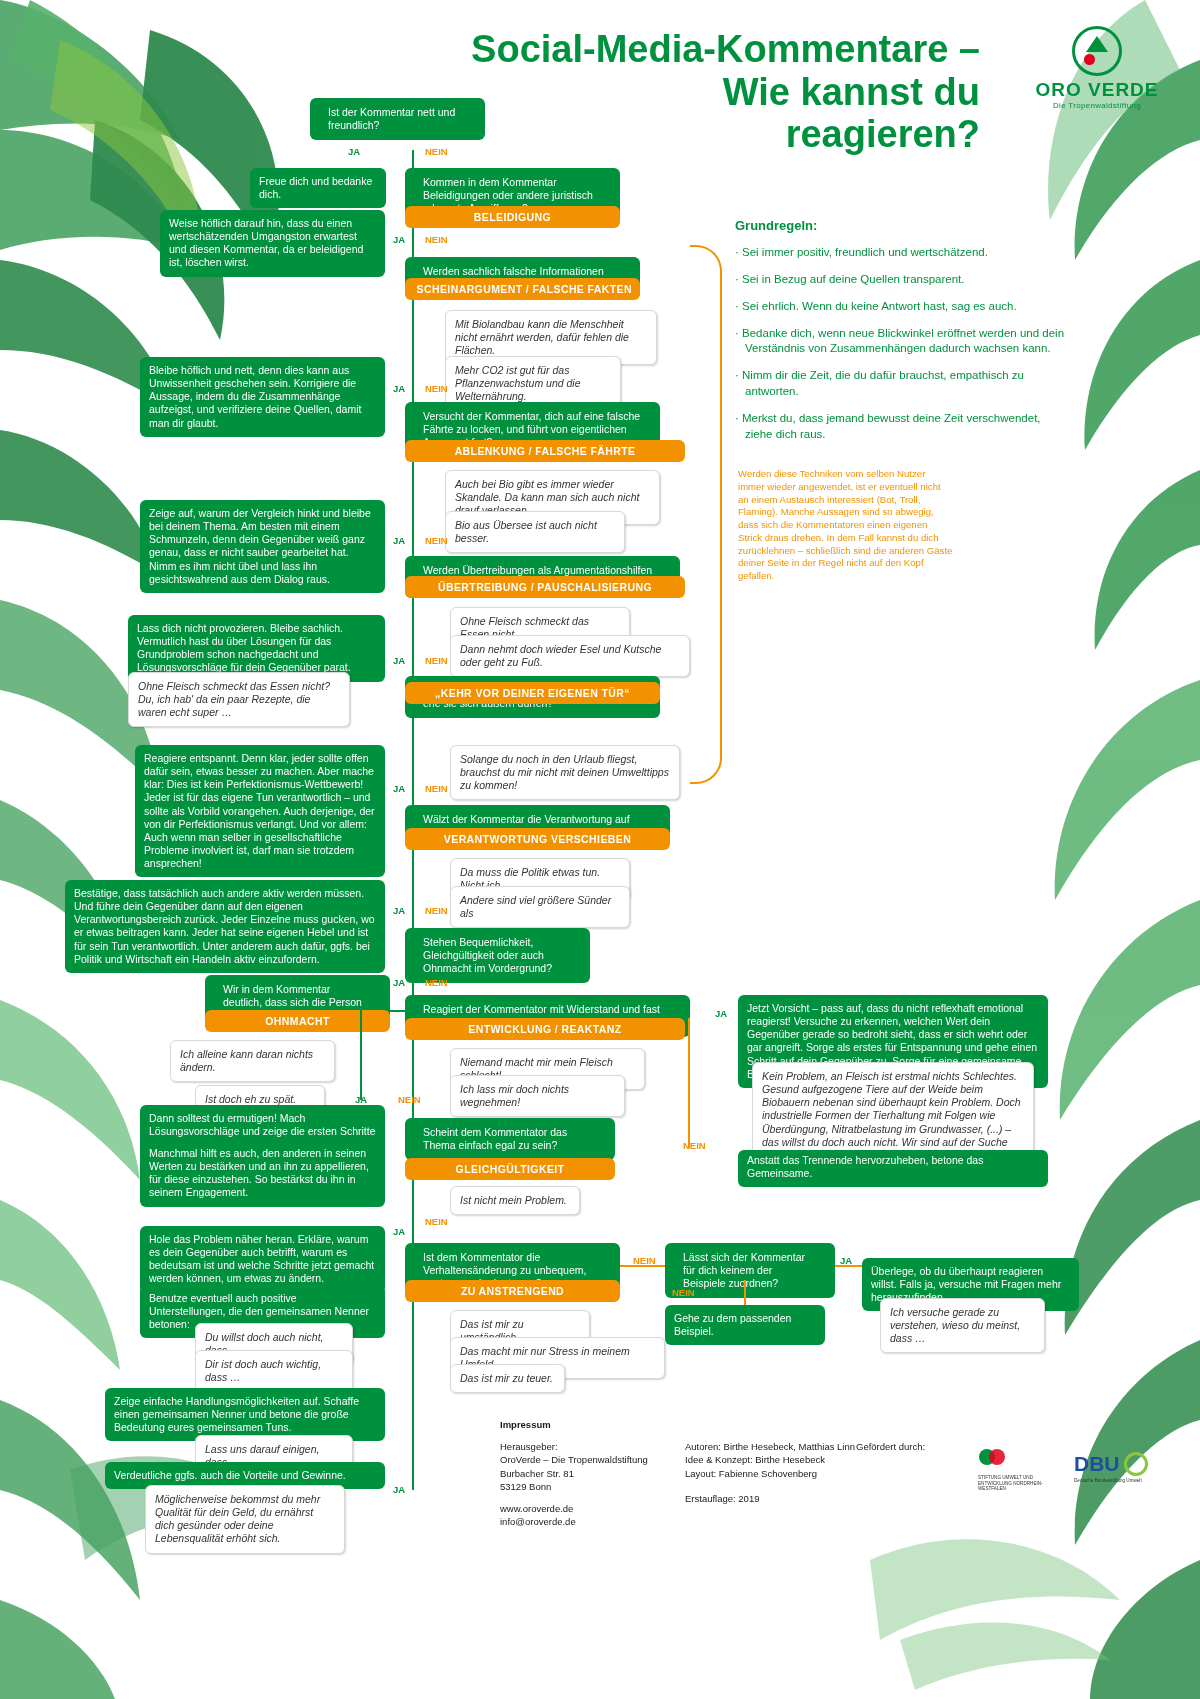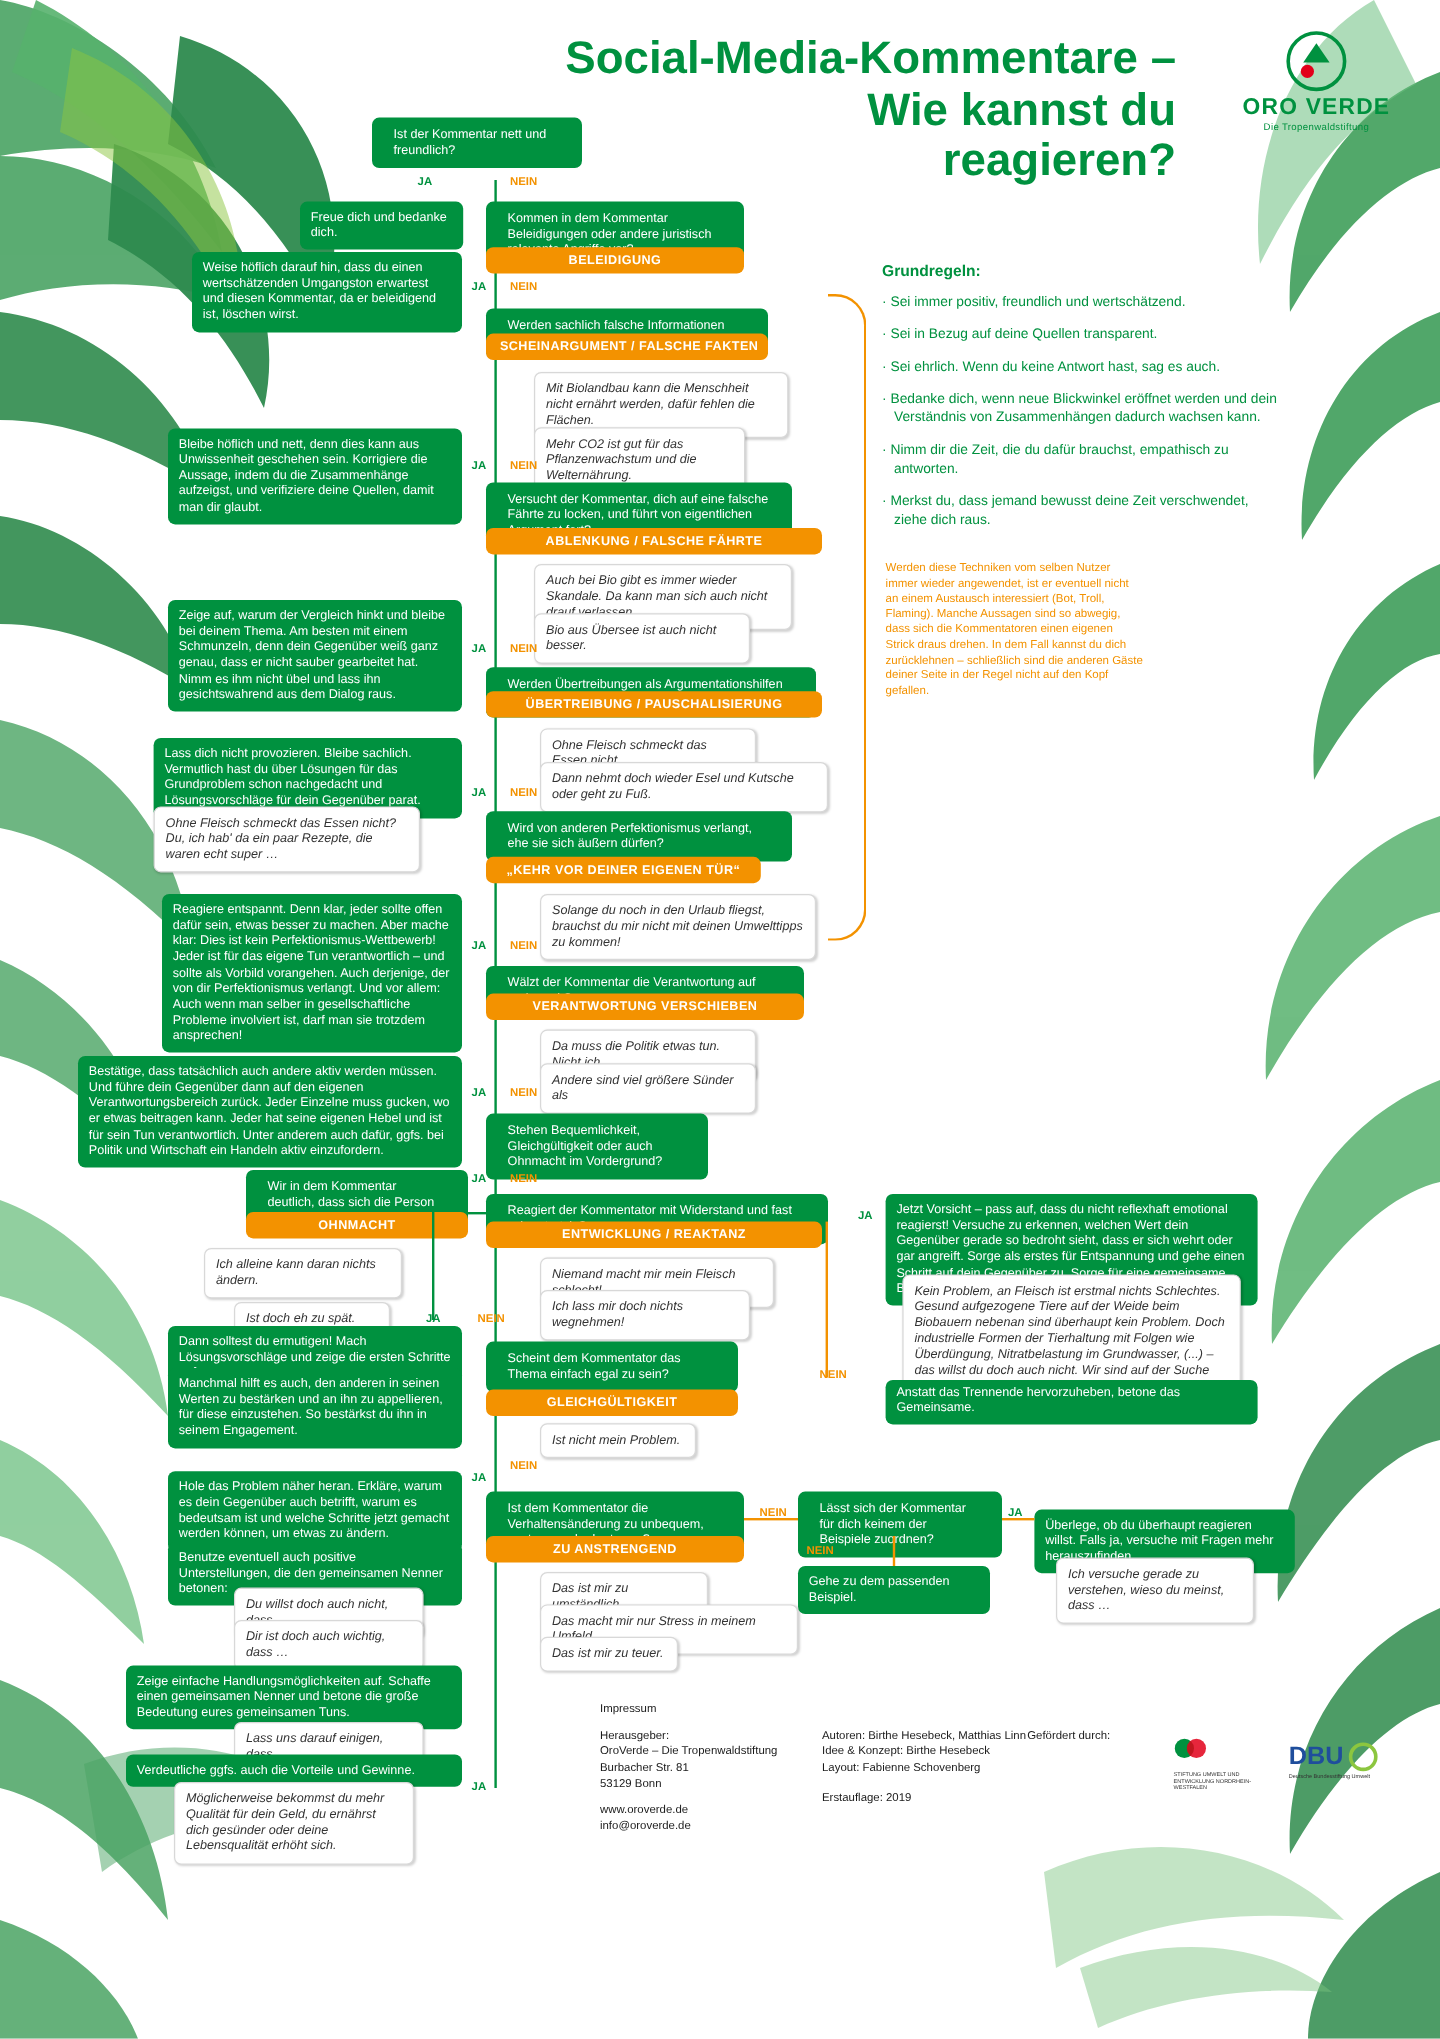--- a/index.html
+++ b/index.html
@@ -39,21 +39,21 @@
   
   #rules{position:absolute;left:735px;top:218px;width:330px;z-index:4;color:#00913f;}
   #rules h3{font-size:13px;margin:0 0 12px 0;}
   #rules ul{list-style:none;margin:0;padding:0;}
   #rules li{font-size:11.5px;line-height:1.38;margin-bottom:11px;padding-left:10px;text-indent:-10px;}
   #techbox{position:absolute;left:738px;top:468px;width:215px;color:#f39200;font-size:9.6px;line-height:1.33;z-index:4;}
   
   .brace{position:absolute;border:2px solid #f39200;border-left:none;border-radius:0 26px 26px 0;z-index:3;}
   
   #impressum{position:absolute;left:500px;top:1418px;width:600px;font-size:9.5px;color:#1a1a1a;line-height:1.4;z-index:4;}
-  #impressum .hd{font-weight:normal;margin-bottom:8px;}
+  #impressum .hd{font-weight:bold;margin-bottom:8px;}
   .imp-col{position:absolute;}
   .dbu{position:absolute;right:40px;top:1443px;text-align:center;z-index:4;}
 </style>
 </head>
 <body>
 
 <div class="leafwrap">
 <svg width="1200" height="1699" viewBox="0 0 1200 1699" xmlns="http://www.w3.org/2000/svg">
   <g fill="#3f9e5a" opacity="0.85">
     <path d="M0,0 C60,10 140,60 180,140 C120,120 60,120 0,130 Z"></path>
@@ -173,21 +173,21 @@
 <div class="box green q" style="left:405px;top:556px;width:275px;">Werden Übertreibungen als Argumentationshilfen benutzt?</div>
 <div class="box orange lbl" style="left:405px;top:576px;width:280px;">ÜBERTREIBUNG / PAUSCHALISIERUNG</div>
 <div class="box white sh txt" style="left:450px;top:607px;width:180px;">Ohne Fleisch schmeckt das Essen nicht.</div>
 <div class="box white sh txt" style="left:450px;top:635px;width:240px;">Dann nehmt doch wieder Esel und Kutsche oder geht zu Fuß.</div>
 <div class="ja" style="left:393px;top:655px;">JA</div>
 <div class="nein" style="left:425px;top:655px;">NEIN</div>
 <div class="box green txt" style="left:128px;top:615px;width:257px;">Lass dich nicht provozieren. Bleibe sachlich. Vermutlich hast du über Lösungen für das Grundproblem schon nachgedacht und Lösungsvorschläge für dein Gegenüber parat.</div>
 <div class="box white sh txt" style="left:128px;top:672px;width:222px;">Ohne Fleisch schmeckt das Essen nicht? Du, ich hab' da ein paar Rezepte, die waren echt super …</div>
 
 <div class="box green q" style="left:405px;top:676px;width:255px;">Wird von anderen Perfektionismus verlangt, ehe sie sich äußern dürfen?</div>
-<div class="box orange lbl" style="left:405px;top:714px;width:229px;">„KEHR VOR DEINER EIGENEN TÜR“</div>
+<div class="box orange lbl" style="left:405px;top:682px;width:255px;">„KEHR VOR DEINER EIGENEN TÜR“</div>
 <div class="box white sh txt" style="left:450px;top:745px;width:230px;">Solange du noch in den Urlaub fliegst, brauchst du mir nicht mit deinen Umwelttipps zu kommen!</div>
 <div class="ja" style="left:393px;top:783px;">JA</div>
 <div class="nein" style="left:425px;top:783px;">NEIN</div>
 <div class="box green txt" style="left:135px;top:745px;width:250px;">Reagiere entspannt. Denn klar, jeder sollte offen dafür sein, etwas besser zu machen. Aber mache klar: Dies ist kein Perfektionismus-Wettbewerb! Jeder ist für das eigene Tun verantwortlich – und sollte als Vorbild vorangehen. Auch derjenige, der von dir Perfektionismus verlangt. Und vor allem: Auch wenn man selber in gesellschaftliche Probleme involviert ist, darf man sie trotzdem ansprechen!</div>
 
 <div class="box green q" style="left:405px;top:805px;width:265px;">Wälzt der Kommentar die Verantwortung auf andere ab?</div>
 <div class="box orange lbl" style="left:405px;top:828px;width:265px;">VERANTWORTUNG VERSCHIEBEN</div>
 <div class="box white sh txt" style="left:450px;top:858px;width:180px;">Da muss die Politik etwas tun. Nicht ich.</div>
 <div class="box white sh txt" style="left:450px;top:886px;width:180px;">Andere sind viel größere Sünder als</div>
 <div class="ja" style="left:393px;top:905px;">JA</div>

